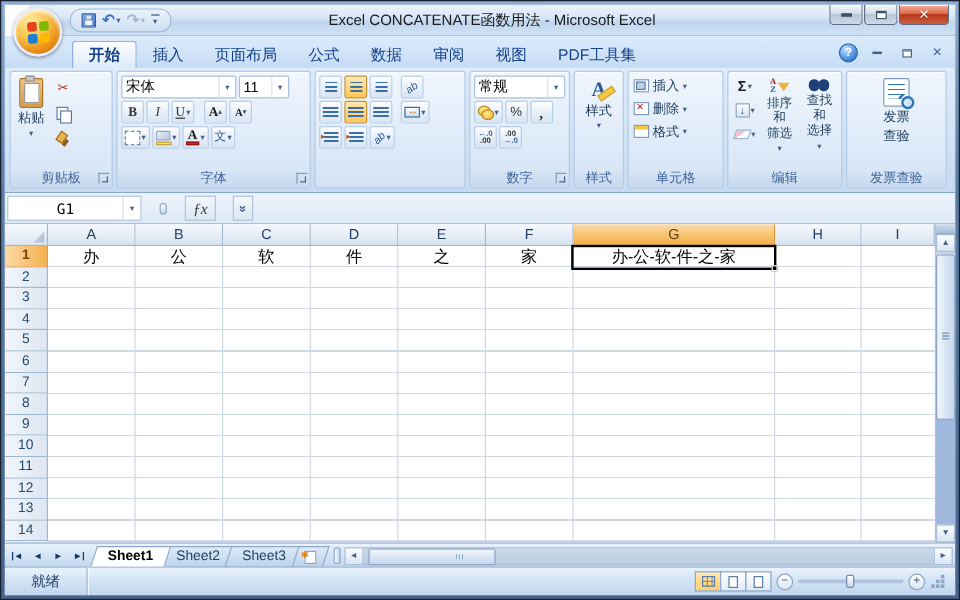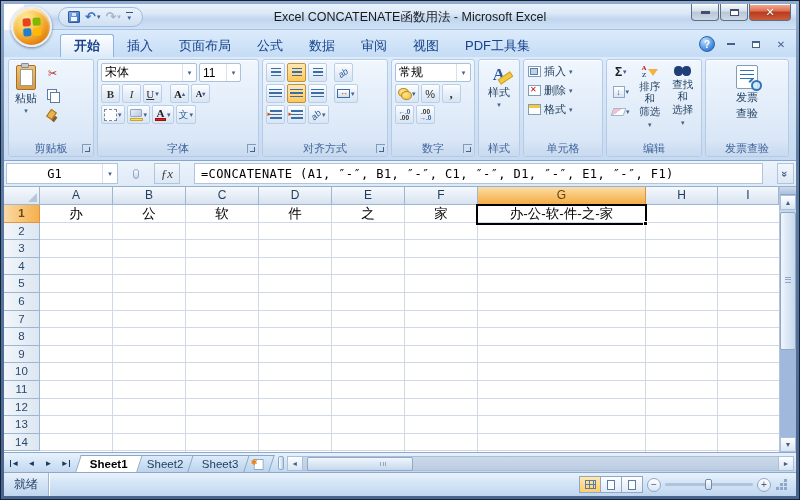--- a/index.html
+++ b/index.html
@@ -239,21 +239,21 @@
 .htrack { flex:1; height:15px; position:relative; background:linear-gradient(180deg,#cbd9ea,#bccde2); border-top:1px solid #a9bed7; border-bottom:1px solid #a9bed7; }
 .hthumb { position:absolute; left:4px; top:0; width:106px; height:14px; background:linear-gradient(180deg,#f0f6fc,#c6d8ec);
   border:1px solid #8fa8c8; border-radius:2px; cursor:grab; }
 .hthumb::after { content:''; position:absolute; top:4px; bottom:4px; left:72px; width:6px;
   background:repeating-linear-gradient(90deg,#8fa8c8 0 1px,transparent 1px 2.5px); }
 
 
 .statusbar { position:absolute; left:0; top:468px; right:0; bottom:0;
   background:linear-gradient(180deg,#e9f2fb,#d3e4f6 45%,#c0d6ee); border-top:1px solid #8fa8c8;
   display:flex; align-items:center; font-size:12px; color:#1d3a5f; }
-.sb-ready { padding:0 10px; }
+.sb-ready { padding:0 22px; }
 .sb-sep { width:1px; align-self:stretch; background:#9fb6d0; box-shadow:1px 0 0 #fff; }
 .sb-right { position:absolute; right:8px; display:flex; align-items:center; gap:4px; }
 .vbgroup { display:flex; }
 .vb { width:22px; height:17px; border:1px solid #8fa8c8; background:linear-gradient(180deg,#fdfeff,#e0eaf5);
   display:flex; align-items:center; justify-content:center; cursor:pointer; margin-left:-1px; }
 .vb.active { background:linear-gradient(180deg,#ffe8b0,#ffce69); }
 .vb-grid { width:11px; height:9px; border:1px solid #5b7da5;
   background-image:linear-gradient(#5b7da5 1px,transparent 1px),linear-gradient(90deg,#5b7da5 1px,transparent 1px);
   background-size:4px 4px; background-position:-1px -1px; }
 .vb-page { width:8px; height:10px; border:1px solid #5b7da5; background:#fff; }
@@ -475,24 +475,20 @@
               </span>
           <span class="sb">
                 <span class="indentic"></span>
               </span>
           <span class="sb">
                 <span class="orientic" style="transform:rotate(-45deg);">ab</span>
                 <span class="chev">▾</span>
               </span>
         </div>
       </div>
-      <div class="glabel">
-            <span>对齐方式</span>
-            <span class="dlg"></span>
-          </div>
     </div>
 
     <div class="rgroup g-number">
       <div class="gbody">
         <div class="grow">
           <div class="combo" style="width:76px;">
                 <span class="cv">常规</span>
                 <span class="ca">▾</span>
               </div>
         </div>
@@ -618,21 +614,20 @@
 
   <div class="fbar">
     <div class="namebox">
       <span class="val">G1</span>
       <span class="nbdrop">▾</span>
     </div>
     <div class="fsplit">
           <i></i>
         </div>
     <div class="fxbtn">ƒx</div>
-    <div class="fformula">=CONCATENATE (A1, ″-″, B1, ″-″, C1, ″-″, D1, ″-″, E1, ″-″, F1)</div>
     <div class="fchev">
           <span>»</span>
         </div>
   </div>
 
   <div class="sheet">
     <div class="colhdr">
       <div class="corner"></div>
       <div class="ch w72">A</div>
       <div class="ch w72">B</div>

